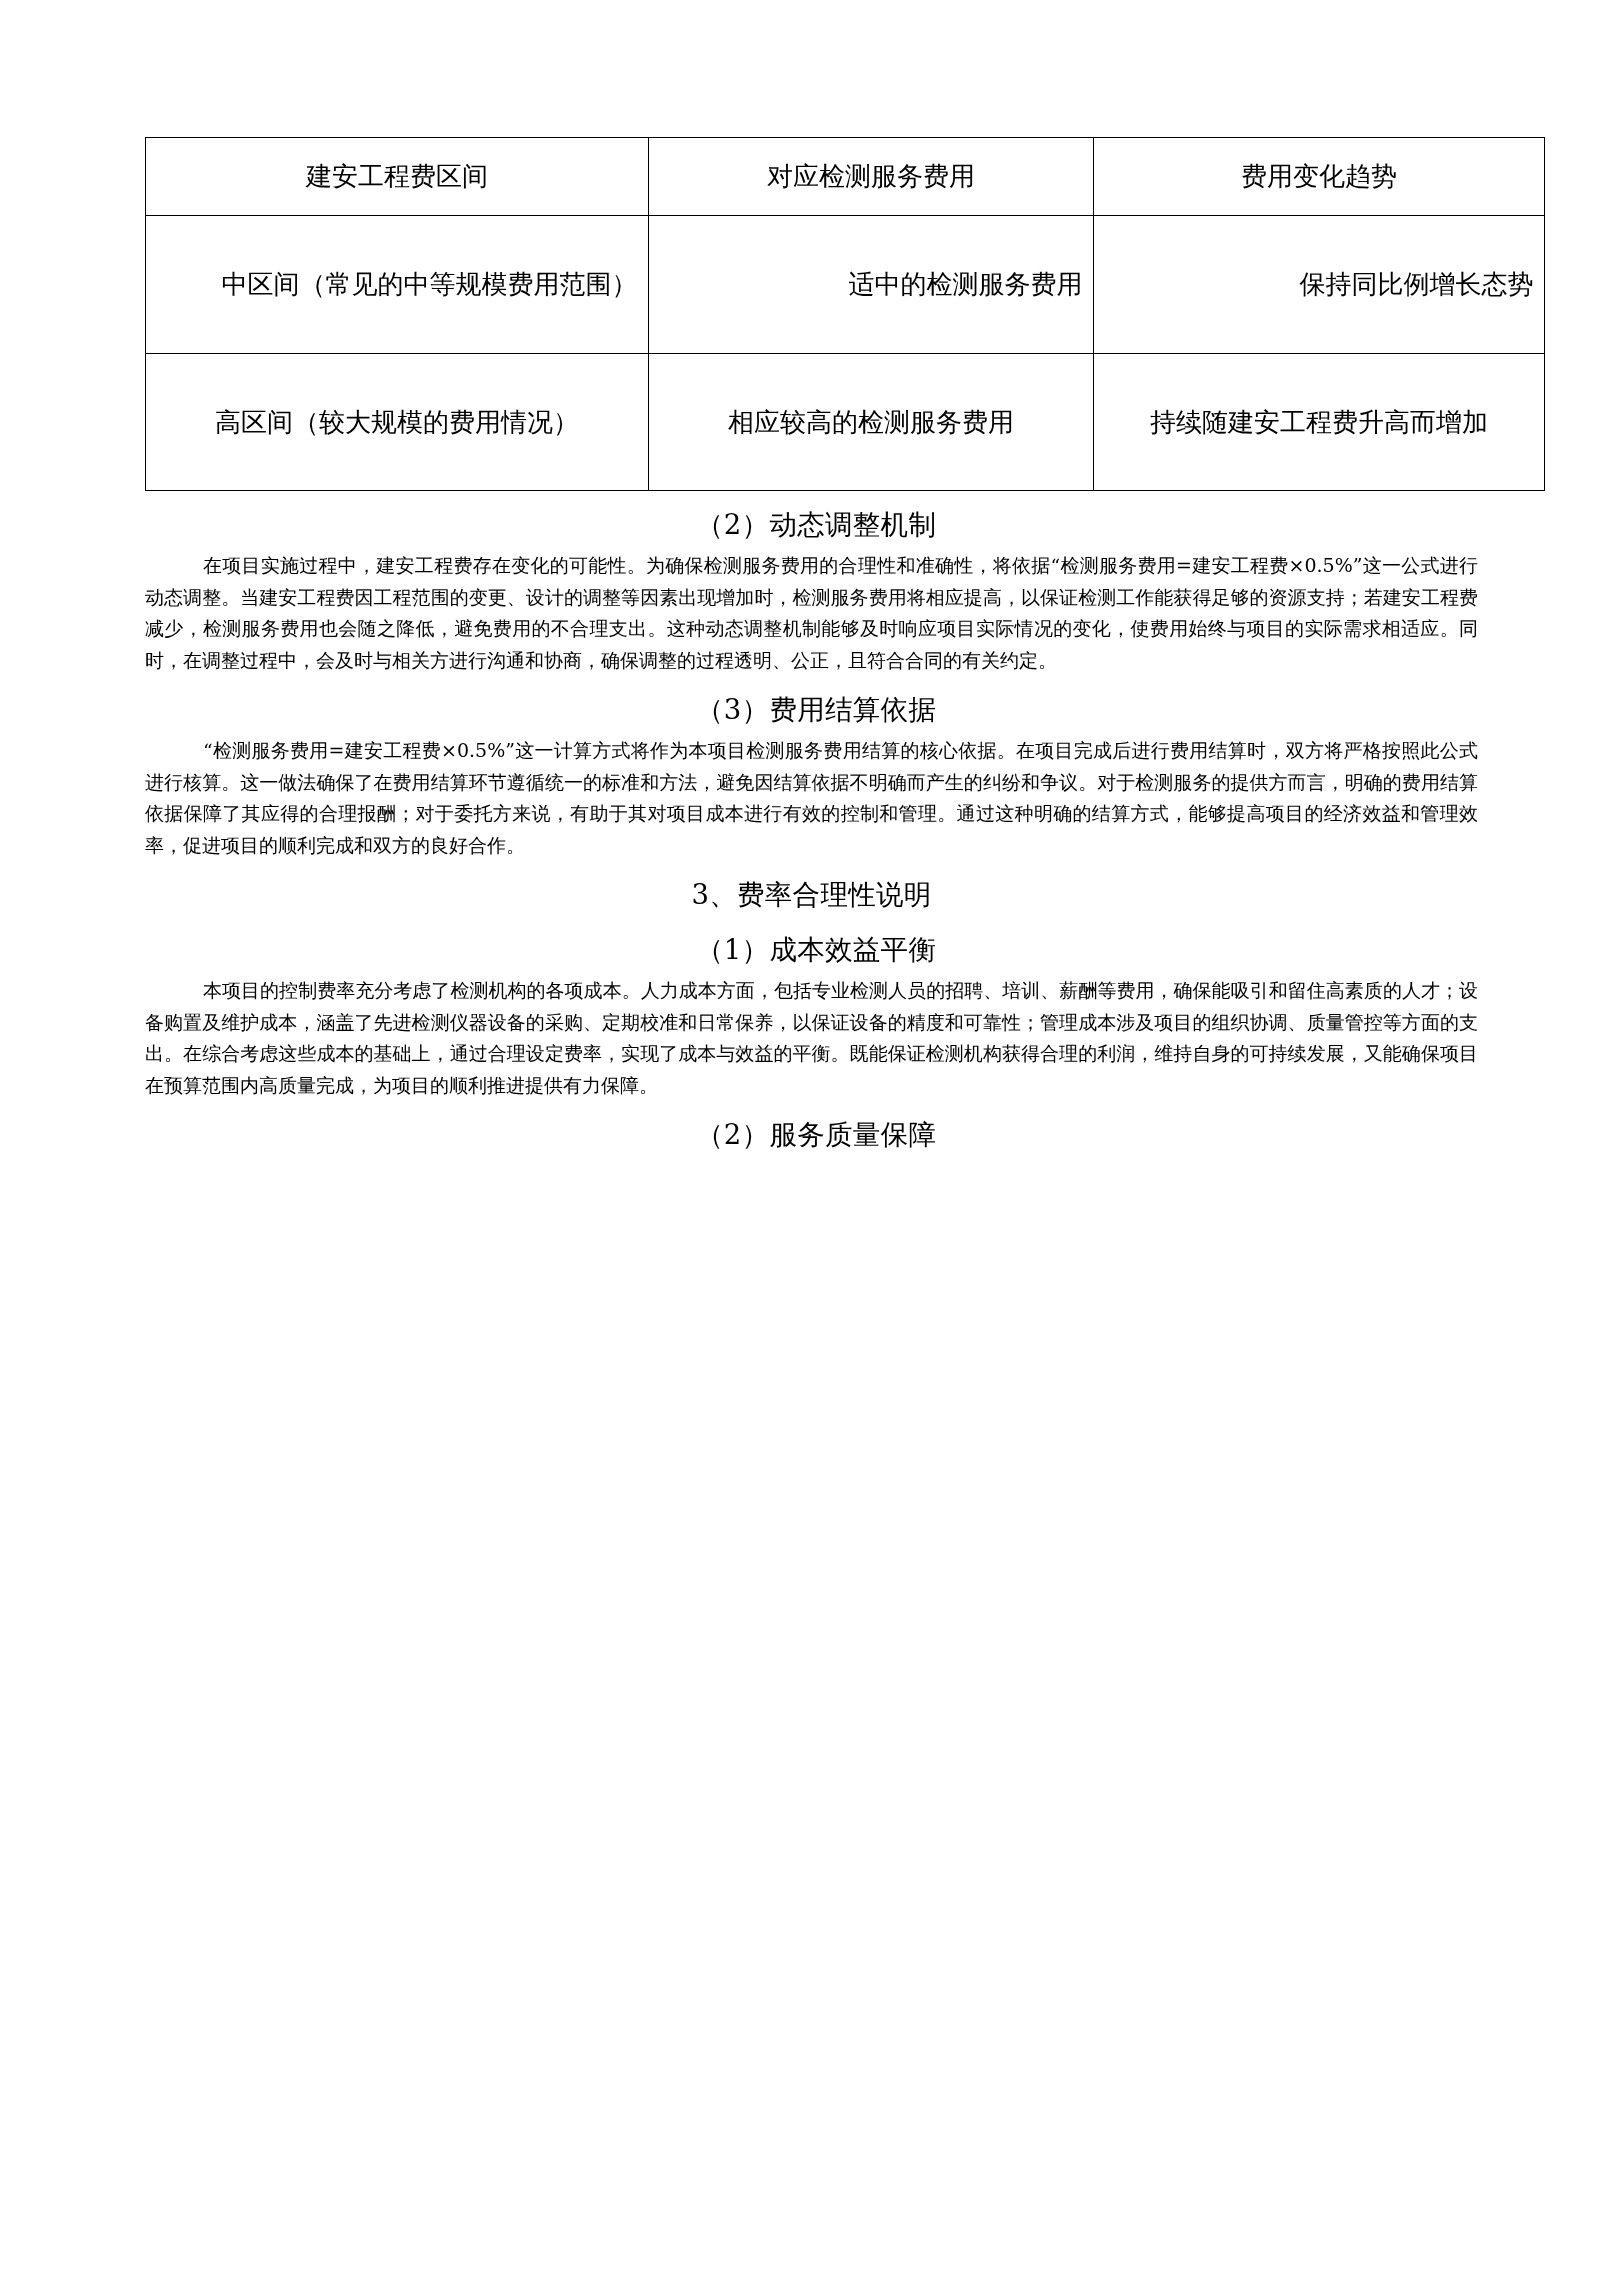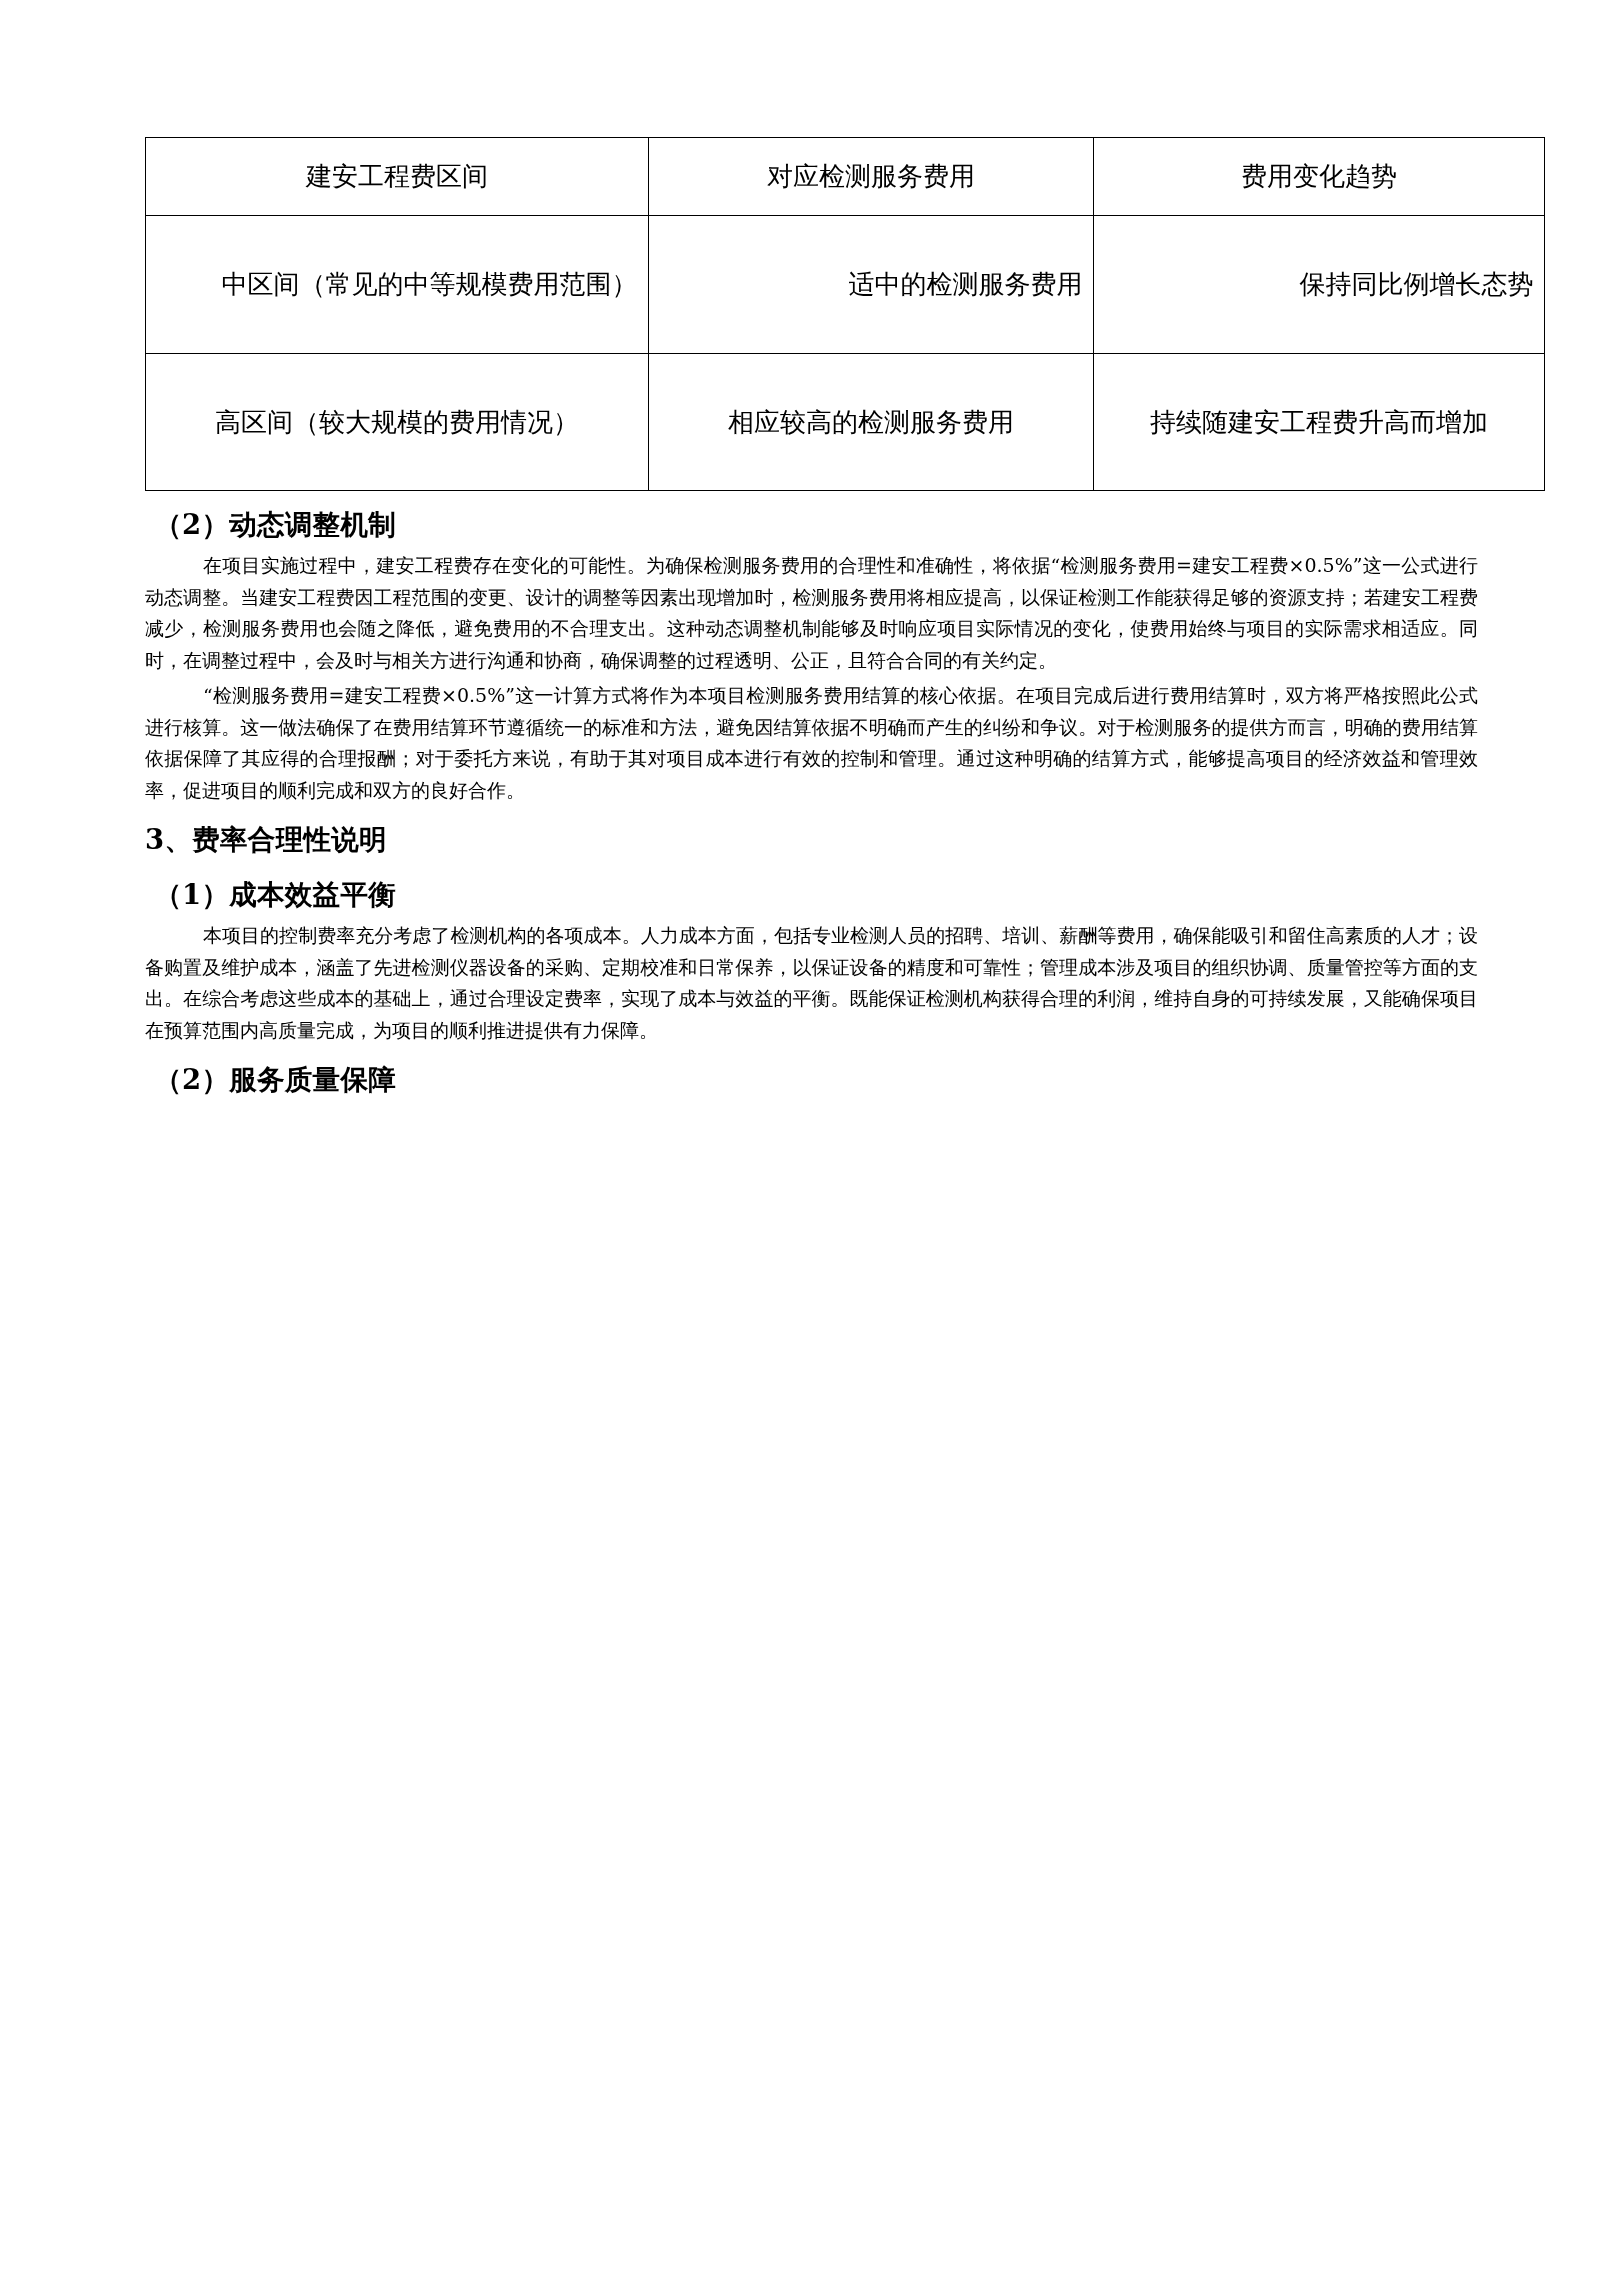--- a/index.html
+++ b/index.html
@@ -47,25 +47,26 @@
   table.fee-table td.c3 { width: 429px; }
 
   tr.row-head td { height: 59px; }
   tr.row-1 td    { height: 118px; }
   tr.row-2 td    { height: 118px; text-align: right; }
   tr.row-3 td    { height: 118px; }
 
   
   .heading {
     font-size: 27.5px;
-    font-weight: bold;
+    font-weight: normal;
     line-height: 1.62;
     margin: 10.5px 0 0 0;
     letter-spacing: 0.3px;
     font-family: "DejaVu Serif", "Liberation Serif", serif;
+    text-align: center;
   }
   .heading.indent-1 { text-indent: 9.2px; }
   .heading.sec      { text-indent: 0px; }
 
   
   .para {
     font-size: 19px;
     line-height: 1.66;
     text-align: justify;
     text-justify: inter-ideograph;
@@ -98,20 +99,21 @@
           <td class="c2">相应较高的检测服务费用</td>
           <td class="c3">持续随建安工程费升高而增加</td>
         </tr>
       </tbody>
     </table>
 
     <div class="heading indent-1">（2）动态调整机制</div>
 
     <p class="para">在项目实施过程中，建安工程费存在变化的可能性。为确保检测服务费用的合理性和准确性，将依据“检测服务费用=建安工程费×0.5%”这一公式进行动态调整。当建安工程费因工程范围的变更、设计的调整等因素出现增加时，检测服务费用将相应提高，以保证检测工作能获得足够的资源支持；若建安工程费减少，检测服务费用也会随之降低，避免费用的不合理支出。这种动态调整机制能够及时响应项目实际情况的变化，使费用始终与项目的实际需求相适应。同时，在调整过程中，会及时与相关方进行沟通和协商，确保调整的过程透明、公正，且符合合同的有关约定。</p>
 
+    <div class="heading indent-1">（3）费用结算依据</div>
 
     <p class="para">“检测服务费用=建安工程费×0.5%”这一计算方式将作为本项目检测服务费用结算的核心依据。在项目完成后进行费用结算时，双方将严格按照此公式进行核算。这一做法确保了在费用结算环节遵循统一的标准和方法，避免因结算依据不明确而产生的纠纷和争议。对于检测服务的提供方而言，明确的费用结算依据保障了其应得的合理报酬；对于委托方来说，有助于其对项目成本进行有效的控制和管理。通过这种明确的结算方式，能够提高项目的经济效益和管理效率，促进项目的顺利完成和双方的良好合作。</p>
 
     <div class="heading sec">3、费率合理性说明</div>
 
     <div class="heading indent-1">（1）成本效益平衡</div>
 
     <p class="para">本项目的控制费率充分考虑了检测机构的各项成本。人力成本方面，包括专业检测人员的招聘、培训、薪酬等费用，确保能吸引和留住高素质的人才；设备购置及维护成本，涵盖了先进检测仪器设备的采购、定期校准和日常保养，以保证设备的精度和可靠性；管理成本涉及项目的组织协调、质量管控等方面的支出。在综合考虑这些成本的基础上，通过合理设定费率，实现了成本与效益的平衡。既能保证检测机构获得合理的利润，维持自身的可持续发展，又能确保项目在预算范围内高质量完成，为项目的顺利推进提供有力保障。</p>
 
     <div class="heading indent-1">（2）服务质量保障</div>

